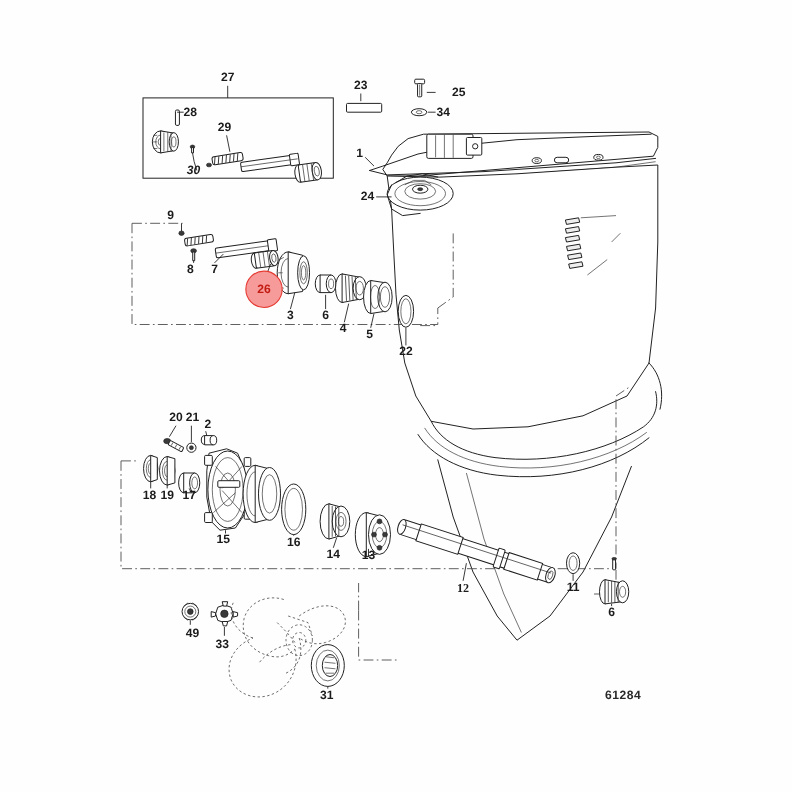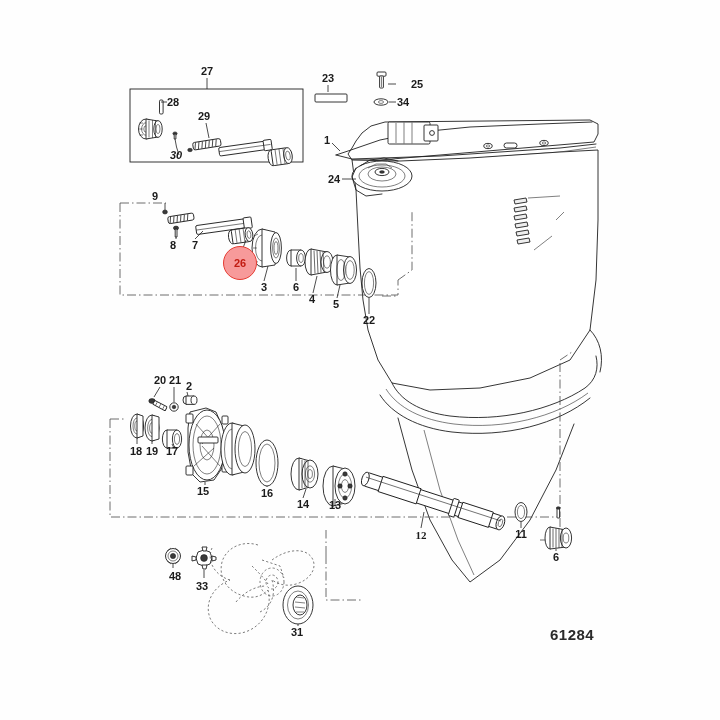--- a/index.html
+++ b/index.html
@@ -5,21 +5,21 @@
 <style>
   html,body{margin:0;padding:0;background:#ffffff;}
   body{width:720px;height:720px;overflow:hidden;
        font-family:"Liberation Sans",sans-serif;color:#1a1a1a;}
   #stage{position:relative;width:720px;height:720px;background:#fefefe;}
   svg.layer{position:absolute;left:0;top:0;width:720px;height:720px;}
   .lbl{position:absolute;font-family:"Liberation Sans",sans-serif;
        font-size:11px;font-weight:700;color:#1b1b1b;
        white-space:nowrap;letter-spacing:0px;
        transform:translate(-50%,-50%);user-select:none;}
-  .dwgno{position:absolute;font-size:15px;font-weight:700;color:#2a2a2a;
+  .dwgno{position:absolute;font-size:11px;font-weight:700;color:#2a2a2a;
          letter-spacing:0.5px;}
   .hl{position:absolute;border-radius:50%;
       display:flex;align-items:center;justify-content:center;
       font-size:11px;font-weight:700;
       transform:translate(-50%,-50%);}
 </style>
 </head>
 <body>
 
 <div id="stage">
@@ -541,19 +541,19 @@
 <div class="lbl" style="left:136px;top:451px;">18</div>
 <div class="lbl" style="left:152px;top:451px;">19</div>
 <div class="lbl" style="left:172px;top:451px;">17</div>
 <div class="lbl" style="left:203px;top:491px;">15</div>
 <div class="lbl" style="left:267px;top:493px;">16</div>
 <div class="lbl" style="left:303px;top:504px;">14</div>
 <div class="lbl" style="left:335px;top:505px;">13</div>
 <div class="lbl" style="left:421px;top:535px;font-family:Liberation Serif, serif;">12</div>
 <div class="lbl" style="left:521px;top:534px;text-align:center;">11</div>
 <div class="lbl" style="left:556px;top:557px;">6</div>
-<div class="lbl" style="left:175px;top:576px;">48</div>
+<div class="lbl" style="left:175px;top:576px;">49</div>
 <div class="lbl" style="left:202px;top:586px;">33</div>
 <div class="lbl" style="left:297px;top:632px;">31</div>
 
 <div class="dwgno" style="left:550px;top:626px;">61284</div>
 
 </div>
 
 </body></html>

